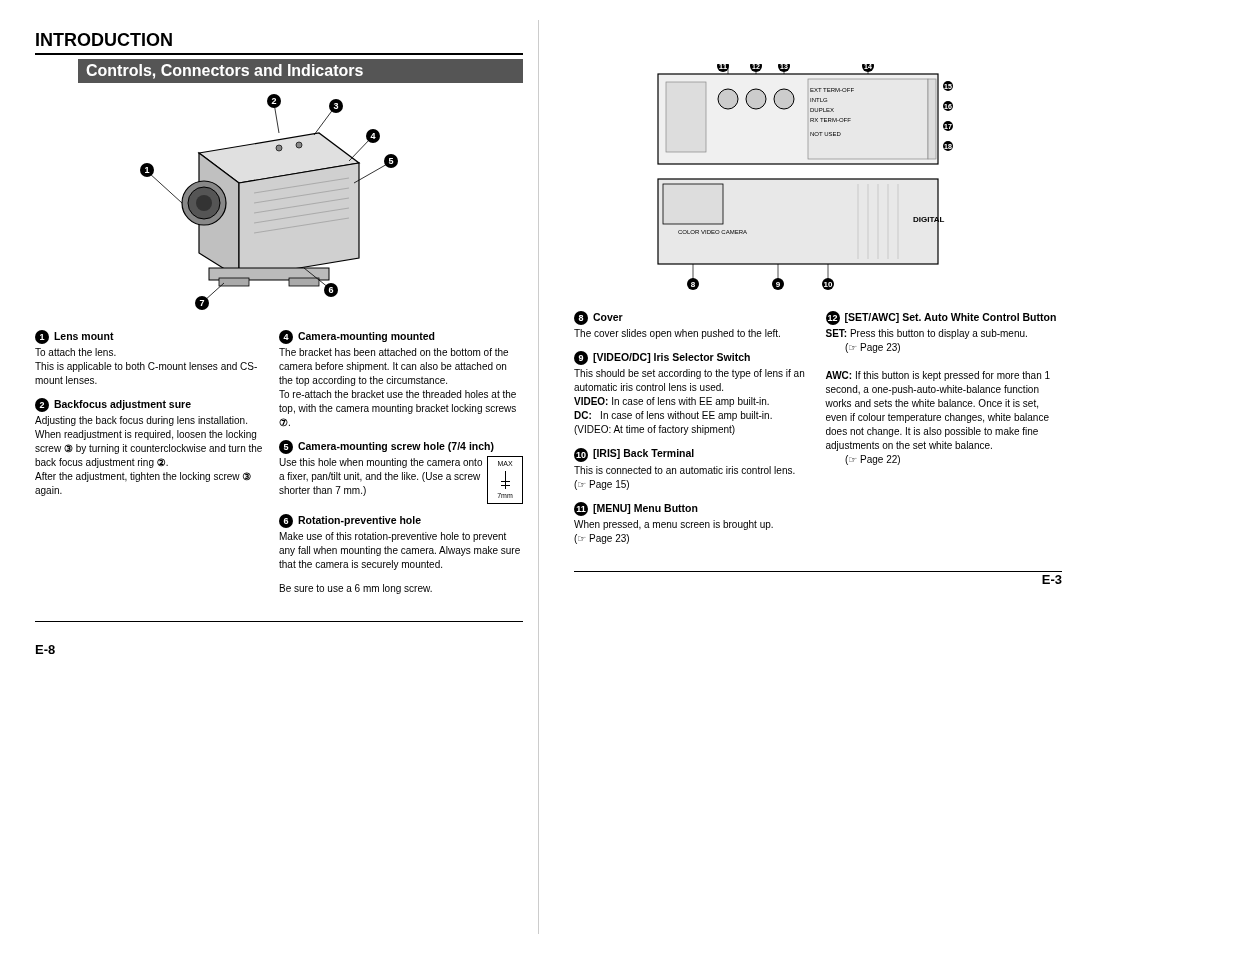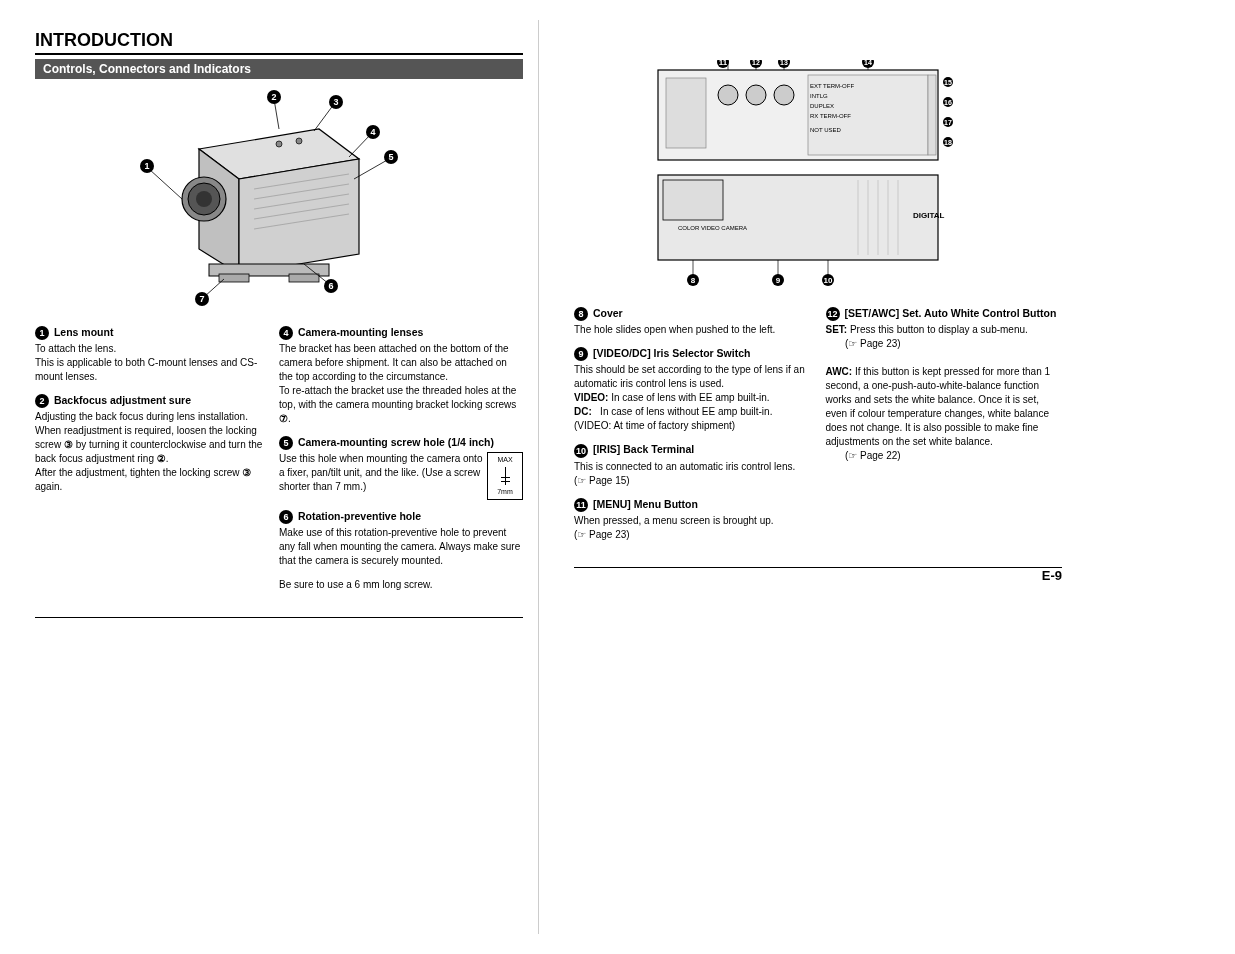--- a/index.html
+++ b/index.html
@@ -30,24 +30,25 @@
     .intro-title {
       font-size: 18px;
       font-weight: bold;
       margin-bottom: 4px;
       border-bottom: 2px solid #000;
       padding-bottom: 2px;
     }
     .section-header {
       background: #555;
       color: #fff;
-      font-size: 12px;
+      font-size: 16px;
       font-weight: bold;
       padding: 3px 8px;
       margin-bottom: 10px;
+      margin-left: 43px;
     }
     .camera-diagram {
       text-align: center;
       margin: 10px auto;
       position: relative;
       width: 320px;
       height: 220px;
     }
     .camera-diagram svg {
       width: 320px;
@@ -203,29 +204,29 @@
           </div>
           <div class="item-text">Adjusting the back focus during lens installation.<br>When readjustment is required, loosen the locking screw <strong>③</strong> by turning it counterclockwise and turn the back focus adjustment ring <strong>②</strong>.<br>After the adjustment, tighten the locking screw <strong>③</strong> again.</div>
         </div>
 
       </div>
       <div class="col">
 
         <div class="item-block">
           <div class="item-title">
             <span class="num-circle">4</span>
-            <span>Camera-mounting lenses</span>
+            <span>Camera-mounting mounted</span>
           </div>
           <div class="item-text">The bracket has been attached on the bottom of the camera before shipment. It can also be attached on the top according to the circumstance.<br>To re-attach the bracket use the threaded holes at the top, with the camera mounting bracket locking screws <strong>⑦</strong>.</div>
         </div>
 
         <div class="item-block">
           <div class="item-title">
             <span class="num-circle">5</span>
-            <span>Camera-mounting screw hole (1/4 inch)</span>
+            <span>Camera-mounting screw hole (7/4 inch)</span>
           </div>
           <div class="item-text">
             <div style="overflow:hidden">
               <div style="float:right; border:1px solid #000; width:36px; font-size:7.5px; text-align:center; margin-left:4px; padding:2px;">
                 <div style="font-size:7px;">MAX</div>
                 <div style="position:relative; height:22px; width:100%;">
                   <div style="position:absolute; left:50%; width:1px; height:18px; background:#000; top:2px;"></div>
                   <div style="position:absolute; left:35%; width:30%; height:1px; background:#000; top:12px;"></div>
                   <div style="position:absolute; left:35%; width:30%; height:1px; background:#000; top:16px;"></div>
                 </div>
@@ -244,20 +245,21 @@
           <div class="item-text">Make use of this rotation-preventive hole to prevent any fall when mounting the camera.  Always make sure that the camera is securely mounted.</div>
         </div>
 
         <div class="item-block">
           <div class="item-text">Be sure to use a 6 mm long screw.</div>
         </div>
       </div>
     </div>
 
     <hr class="page-bottom">
+    <div class="page-number">E-8</div>
   </div>
 
   <div class="right-page">
     <div class="section-header" style="visibility:hidden;">&nbsp;</div>
 
     <div class="right-diagram">
       <svg viewBox="0 0 380 230">
 
         <rect x="30" y="10" width="280" height="90" fill="#f0f0f0" stroke="#000" stroke-width="1.2"></rect>
 
@@ -332,21 +334,21 @@
     </div>
 
     <div class="right-content-columns">
       <div class="right-col">
 
         <div class="item-block">
           <div class="item-title">
             <span class="num-circle">8</span>
             <span>Cover</span>
           </div>
-          <div class="item-text">The hole slides open when pushed to the left.</div>
+          <div class="item-text">The cover slides open when pushed to the left.</div>
         </div>
 
         <div class="item-block">
           <div class="item-title">
             <span class="num-circle">9</span>
             <span>[VIDEO/DC] Iris Selector Switch</span>
           </div>
           <div class="item-text">This should be set according to the type of lens if an automatic iris control lens is used.<br><strong>VIDEO:</strong> In case of lens with EE amp built-in.<br><strong>DC:</strong>&nbsp;&nbsp;&nbsp;In case of lens without EE amp built-in.<br>(VIDEO: At time of factory shipment)</div>
         </div>
 
@@ -378,16 +380,16 @@
             &nbsp;&nbsp;&nbsp;&nbsp;&nbsp;&nbsp;&nbsp;(☞ Page 23)<br><br>
             <strong>AWC:</strong> If this button is kept pressed for more than 1 second, a one-push-auto-white-balance function works and sets the white balance. Once it is set, even if colour temperature changes, white balance does not change. It is also possible to make fine adjustments on the set white balance.<br>
             &nbsp;&nbsp;&nbsp;&nbsp;&nbsp;&nbsp;&nbsp;(☞ Page 22)
           </div>
         </div>
       </div>
     </div>
 
     <hr class="page-bottom">
     <div style="text-align:right;">
-      <span class="page-number">E-9</span>
+      <span class="page-number">E-3</span>
     </div>
   </div>
 </div>
 
 </body></html>

